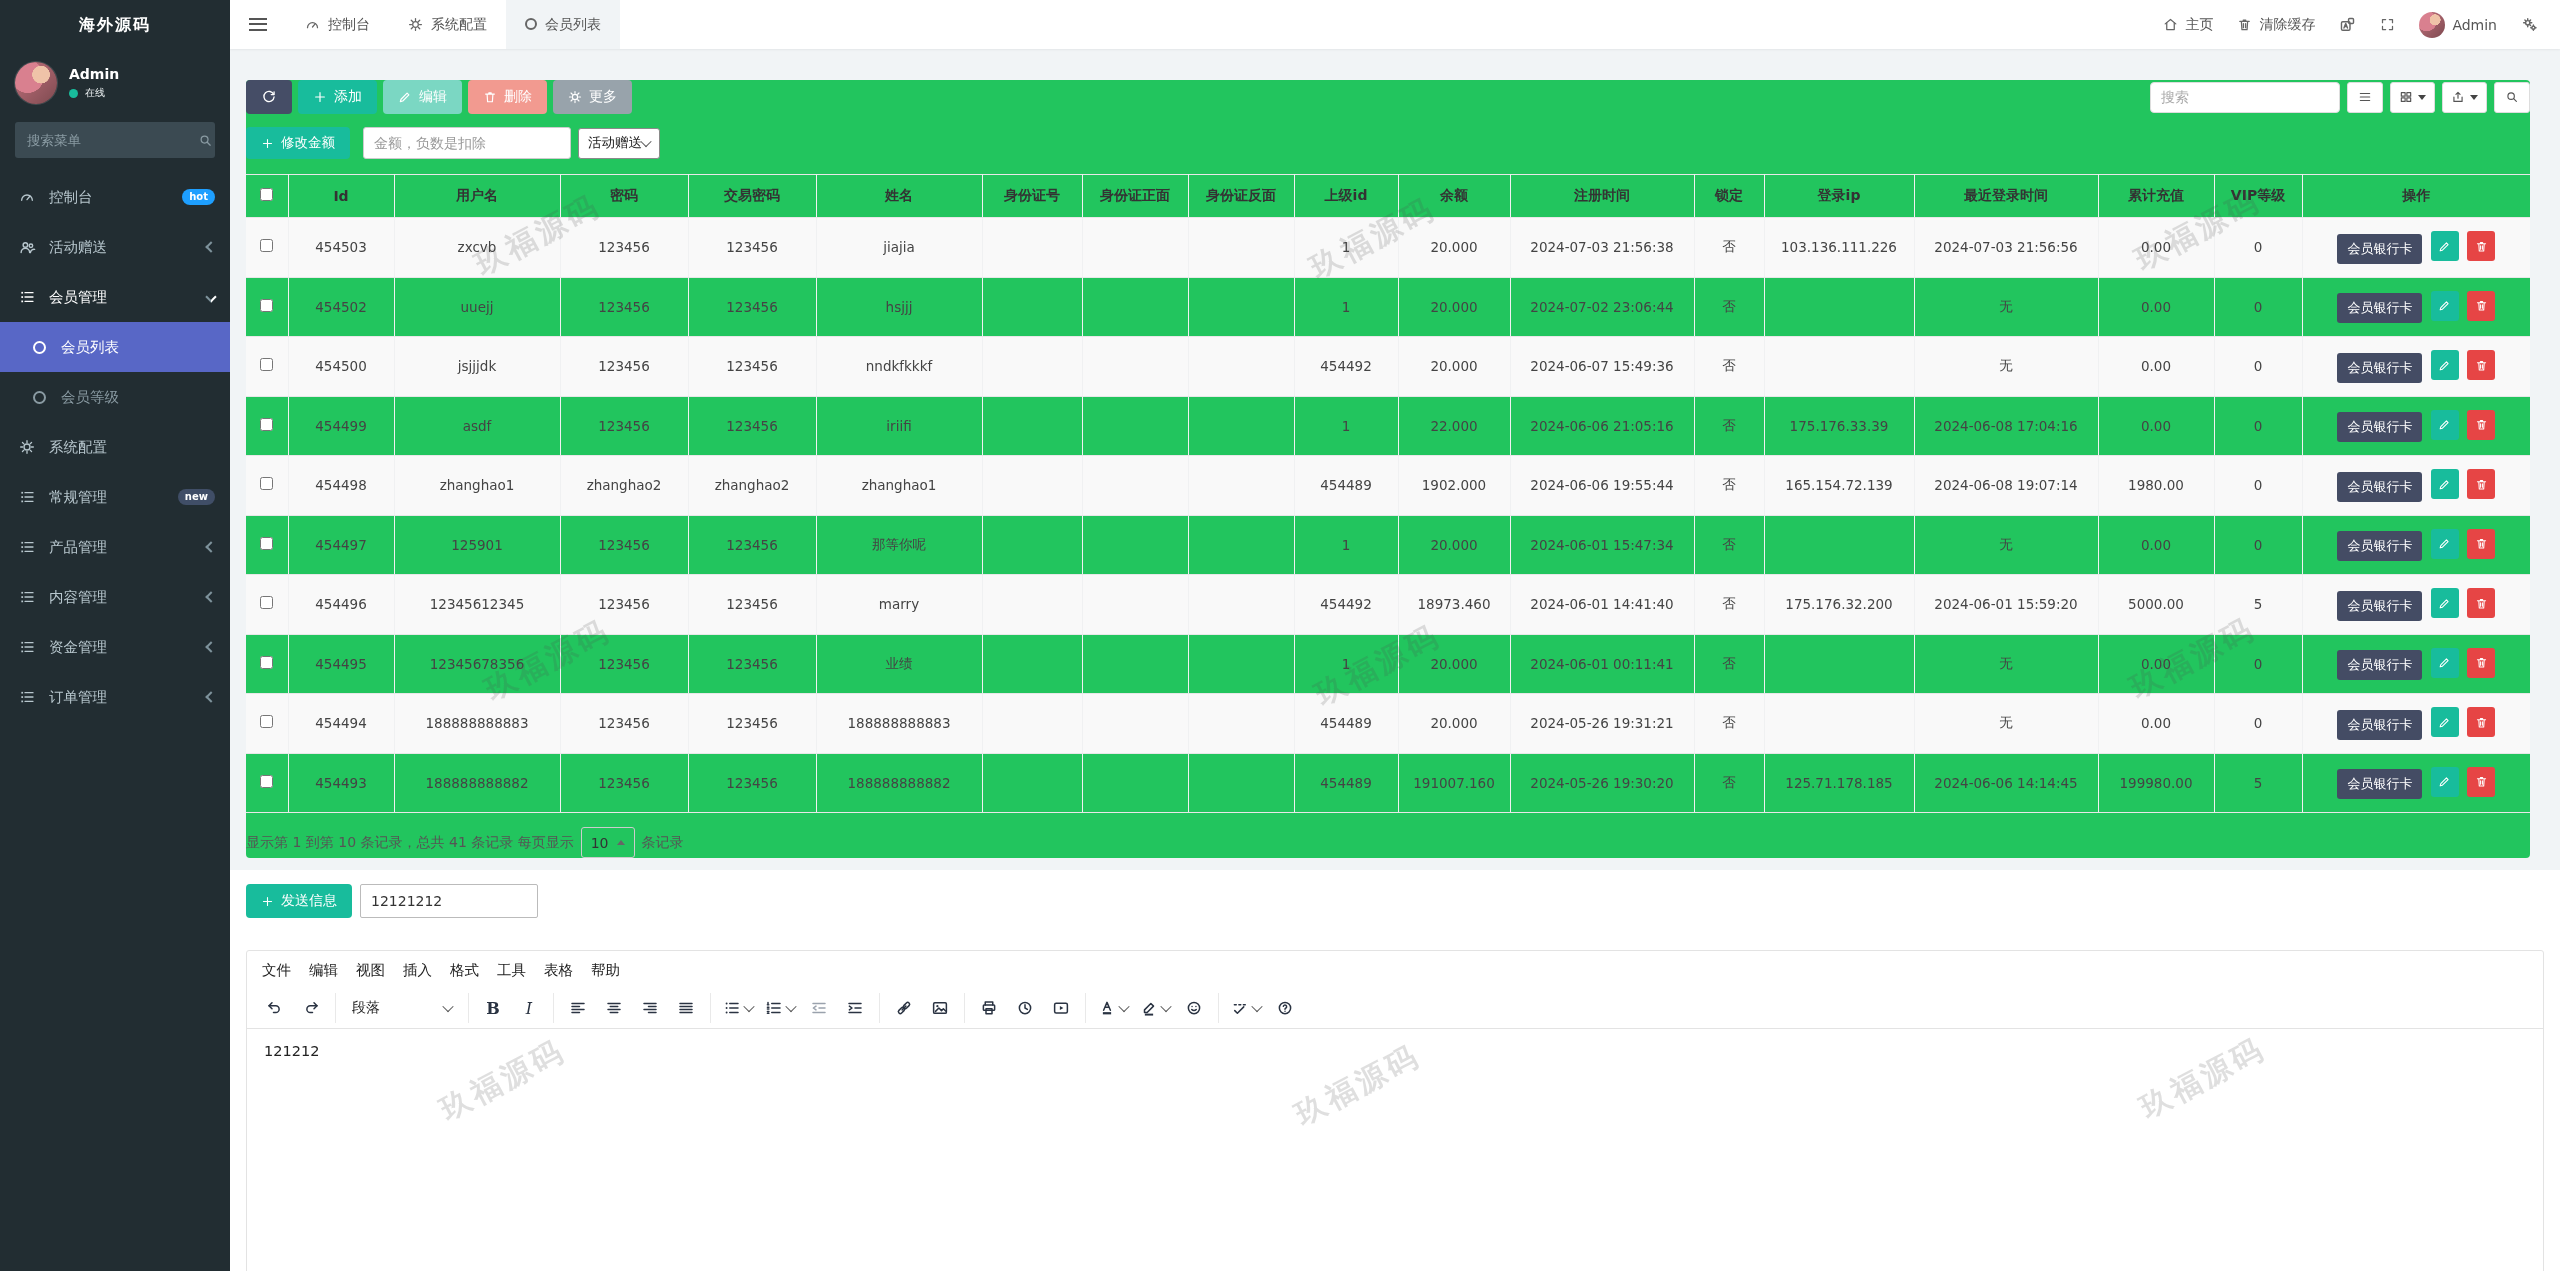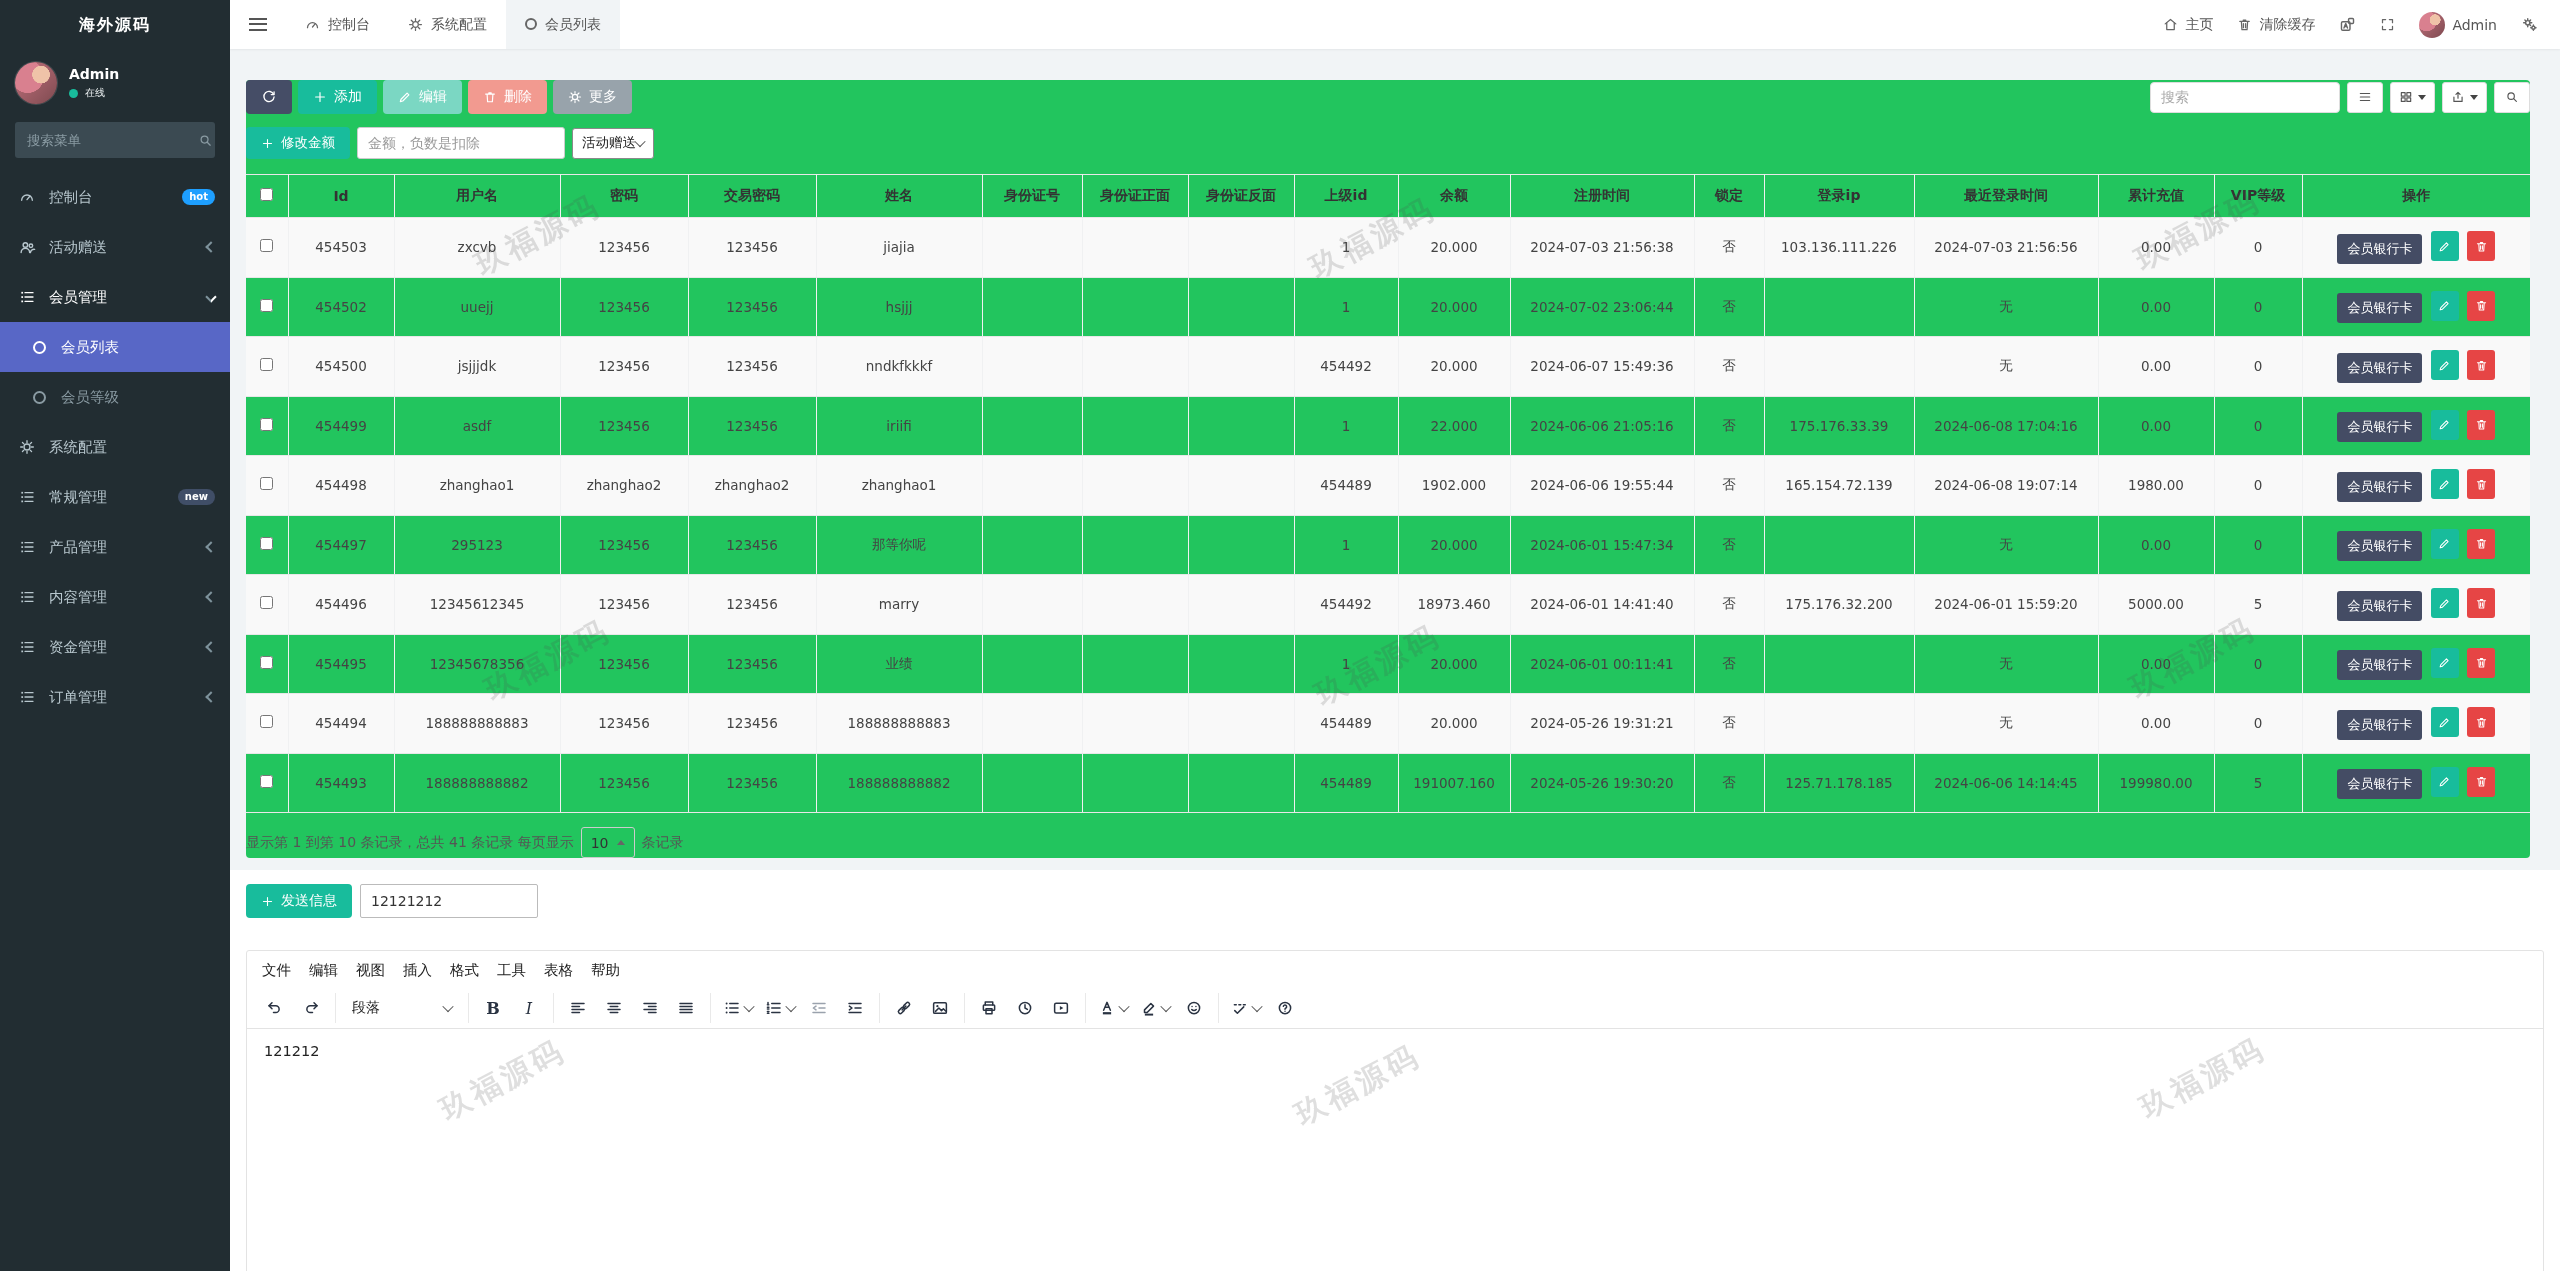--- a/index.html
+++ b/index.html
@@ -69,21 +69,21 @@
   .cup{width:0;height:0;border:4px solid transparent;border-bottom:5px solid #666;margin-bottom:5px}
 
   .toolrow{display:flex;align-items:center}
   .toolrow .right{margin-left:auto;display:flex;align-items:center;gap:7px}
   .srch{width:190px;height:31px;border:1px solid #ddd;border-radius:4px;padding:0 10px;color:#555}
   .srch::placeholder{color:#aaa}
   .tbtn{height:31px;min-width:36px;padding:0 8px;border:1px solid #ddd;border-radius:3px;background:#fff;color:#555;display:inline-flex;align-items:center;justify-content:center;gap:5px;cursor:pointer}
 
   .amtrow{display:flex;align-items:center;margin-top:13px}
   .btn.sm{height:32px;font-size:13.5px}
-  .amt{width:208px;height:32px;border:1px solid #ccc;border-radius:3px;margin-left:7px;padding:0 10px;color:#555}
+  .amt{width:208px;height:32px;border:1px solid #ccc;border-radius:3px;margin-left:13px;padding:0 10px;color:#555}
   .amt::placeholder{color:#999}
   .sel{height:31px;border:1px solid #8a8a8a;border-radius:3px;display:inline-flex;align-items:center;gap:0;padding:0 9px;margin-left:7px;color:#222;font-size:13.5px;background:#fff;cursor:pointer}
 
   table{width:100%;border-collapse:collapse;margin-top:15px;table-layout:fixed}
   th,td{border-top:1px solid #e8e8e8;border-bottom:1px solid #e8e8e8;border-left:1px solid #f0f1f2;border-right:1px solid #f0f1f2;text-align:center;overflow:hidden;white-space:nowrap}
   th{font-size:14px;color:#333;padding:12px 4px;font-weight:bold}
   td{font-size:13.5px;color:#444;padding:13px 4px}
   tbody tr:nth-child(odd){background:#f9f9f9}
   table tr>*:first-child{border-left:none}
   table tr>*:last-child{border-right:none}
@@ -633,21 +633,21 @@
                 <svg class="ic" width="13" height="13" viewBox="0 0 24 24">
                   <path d="M4.5 7h15M10 7V4.8h4V7M7 7l.9 13.2h8.2L17 7M10.3 10.5v6.5M13.7 10.5v6.5"></path>
                 </svg>
               </span>
             </td>
           </tr>
 
           <tr>
             <td><input type="checkbox" style=""></td>
             <td>454497</td>
-            <td>295123</td>
+            <td>125901</td>
             <td>123456</td>
             <td>123456</td>
             <td>那等你呢</td>
             <td></td>
             <td></td>
             <td></td>
             <td>1</td>
             <td>20.000</td>
             <td>2024-06-01 15:47:34</td>
             <td>否</td>

